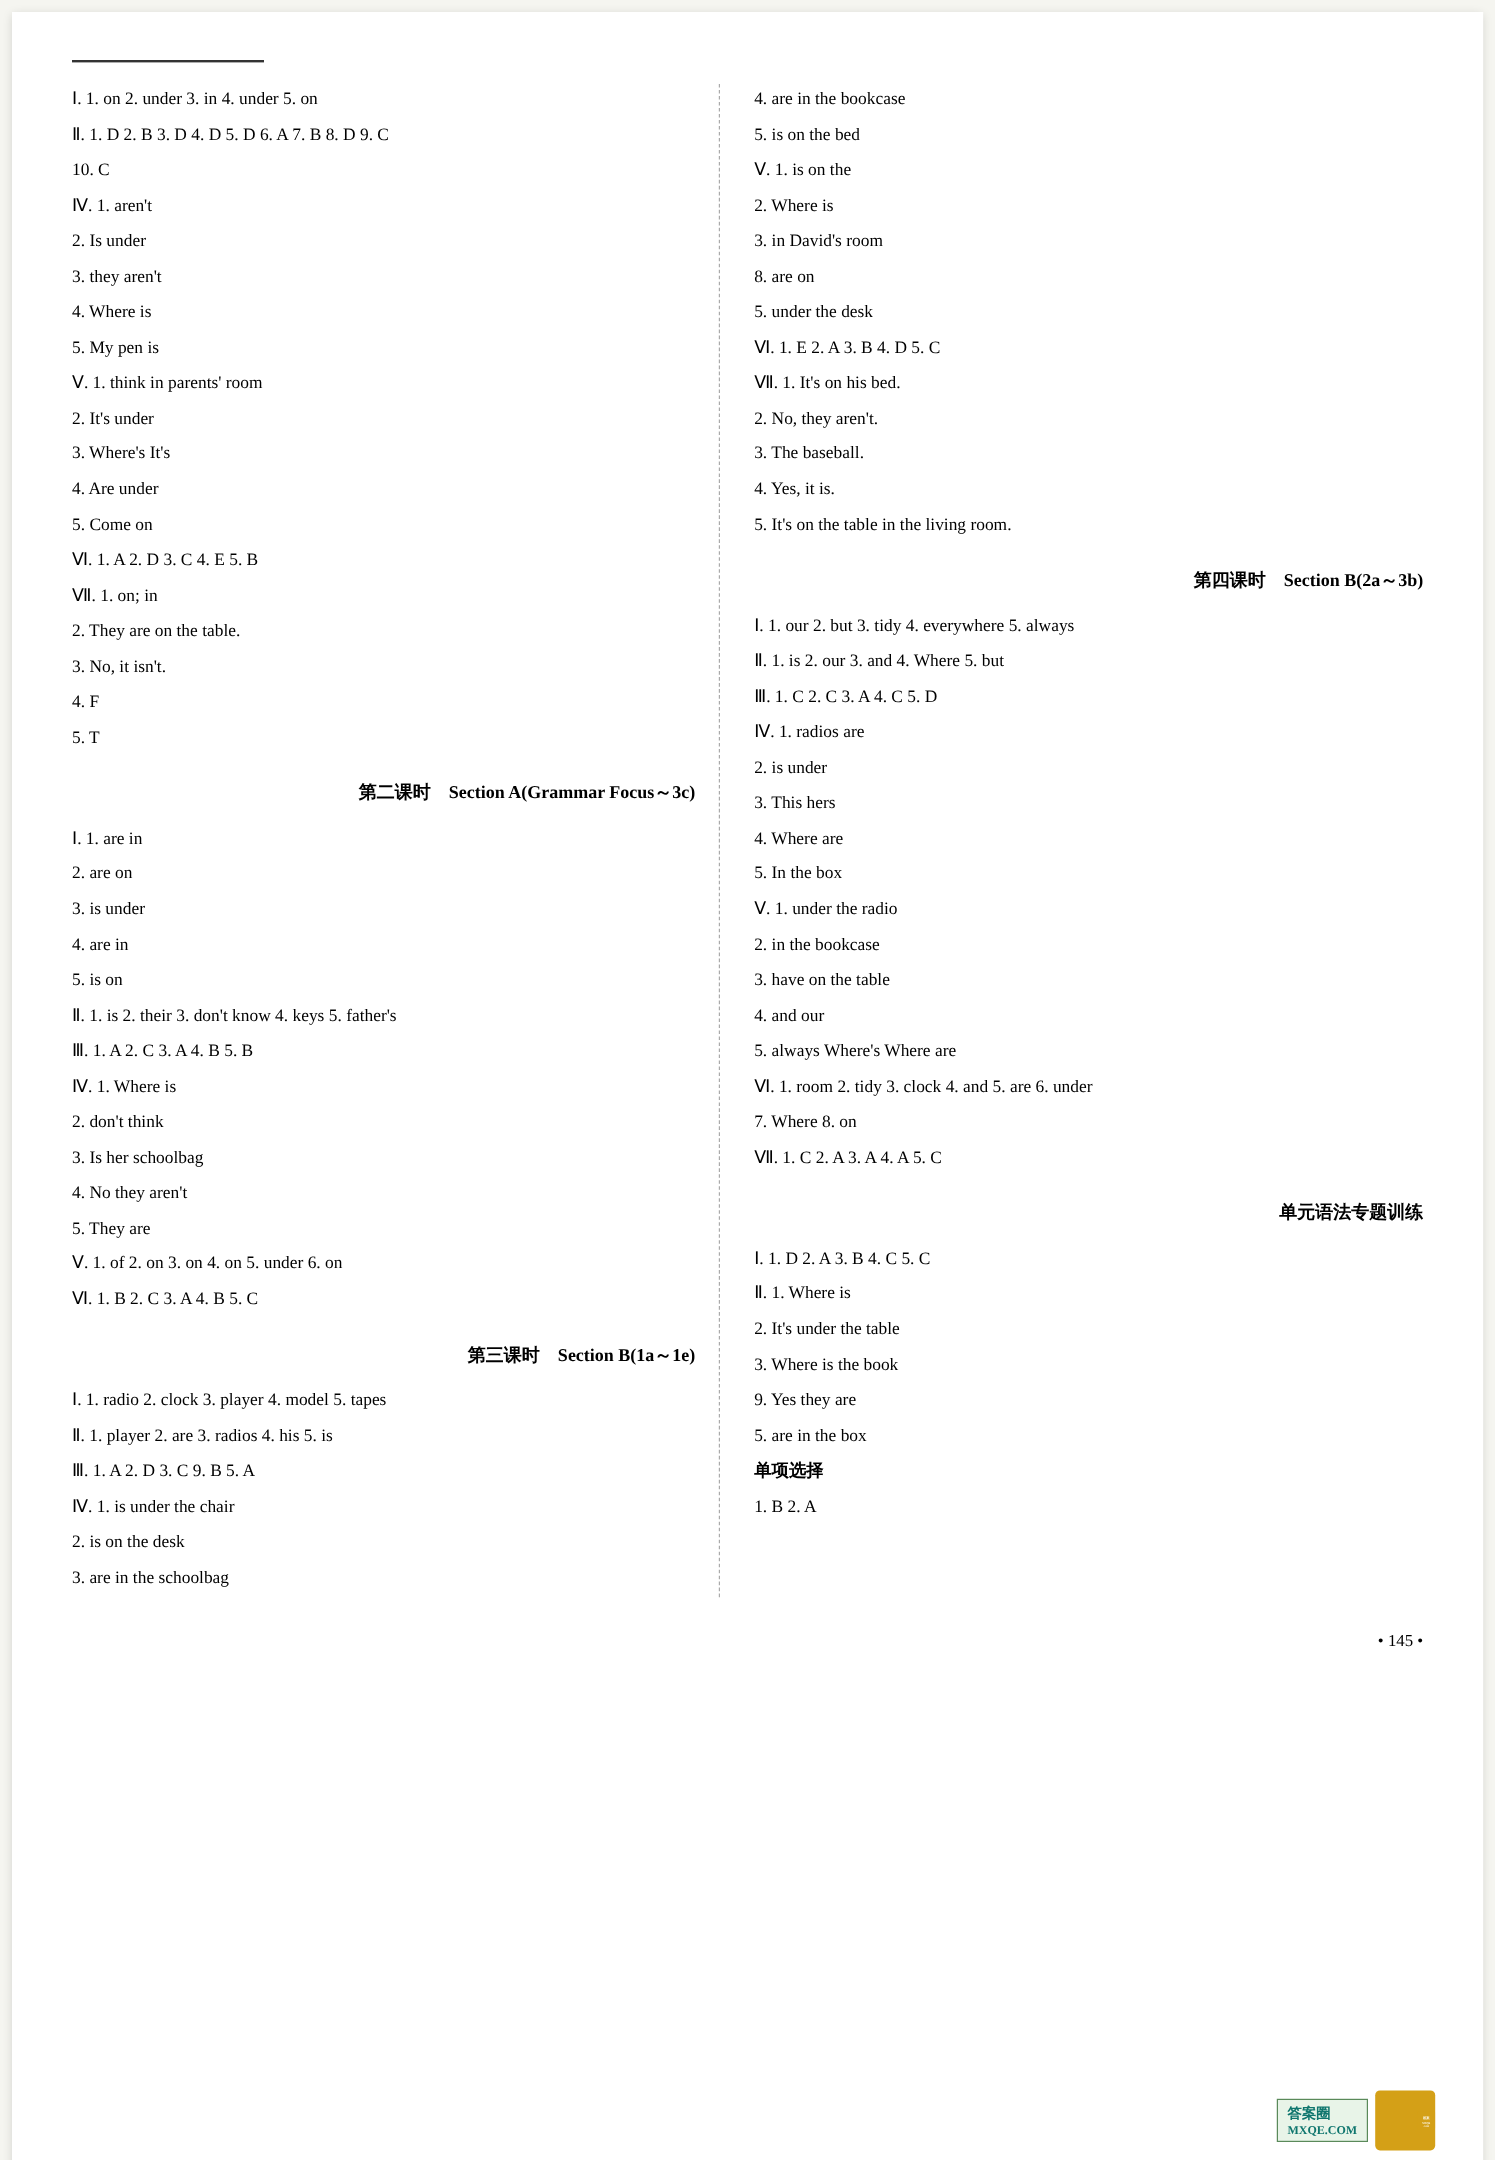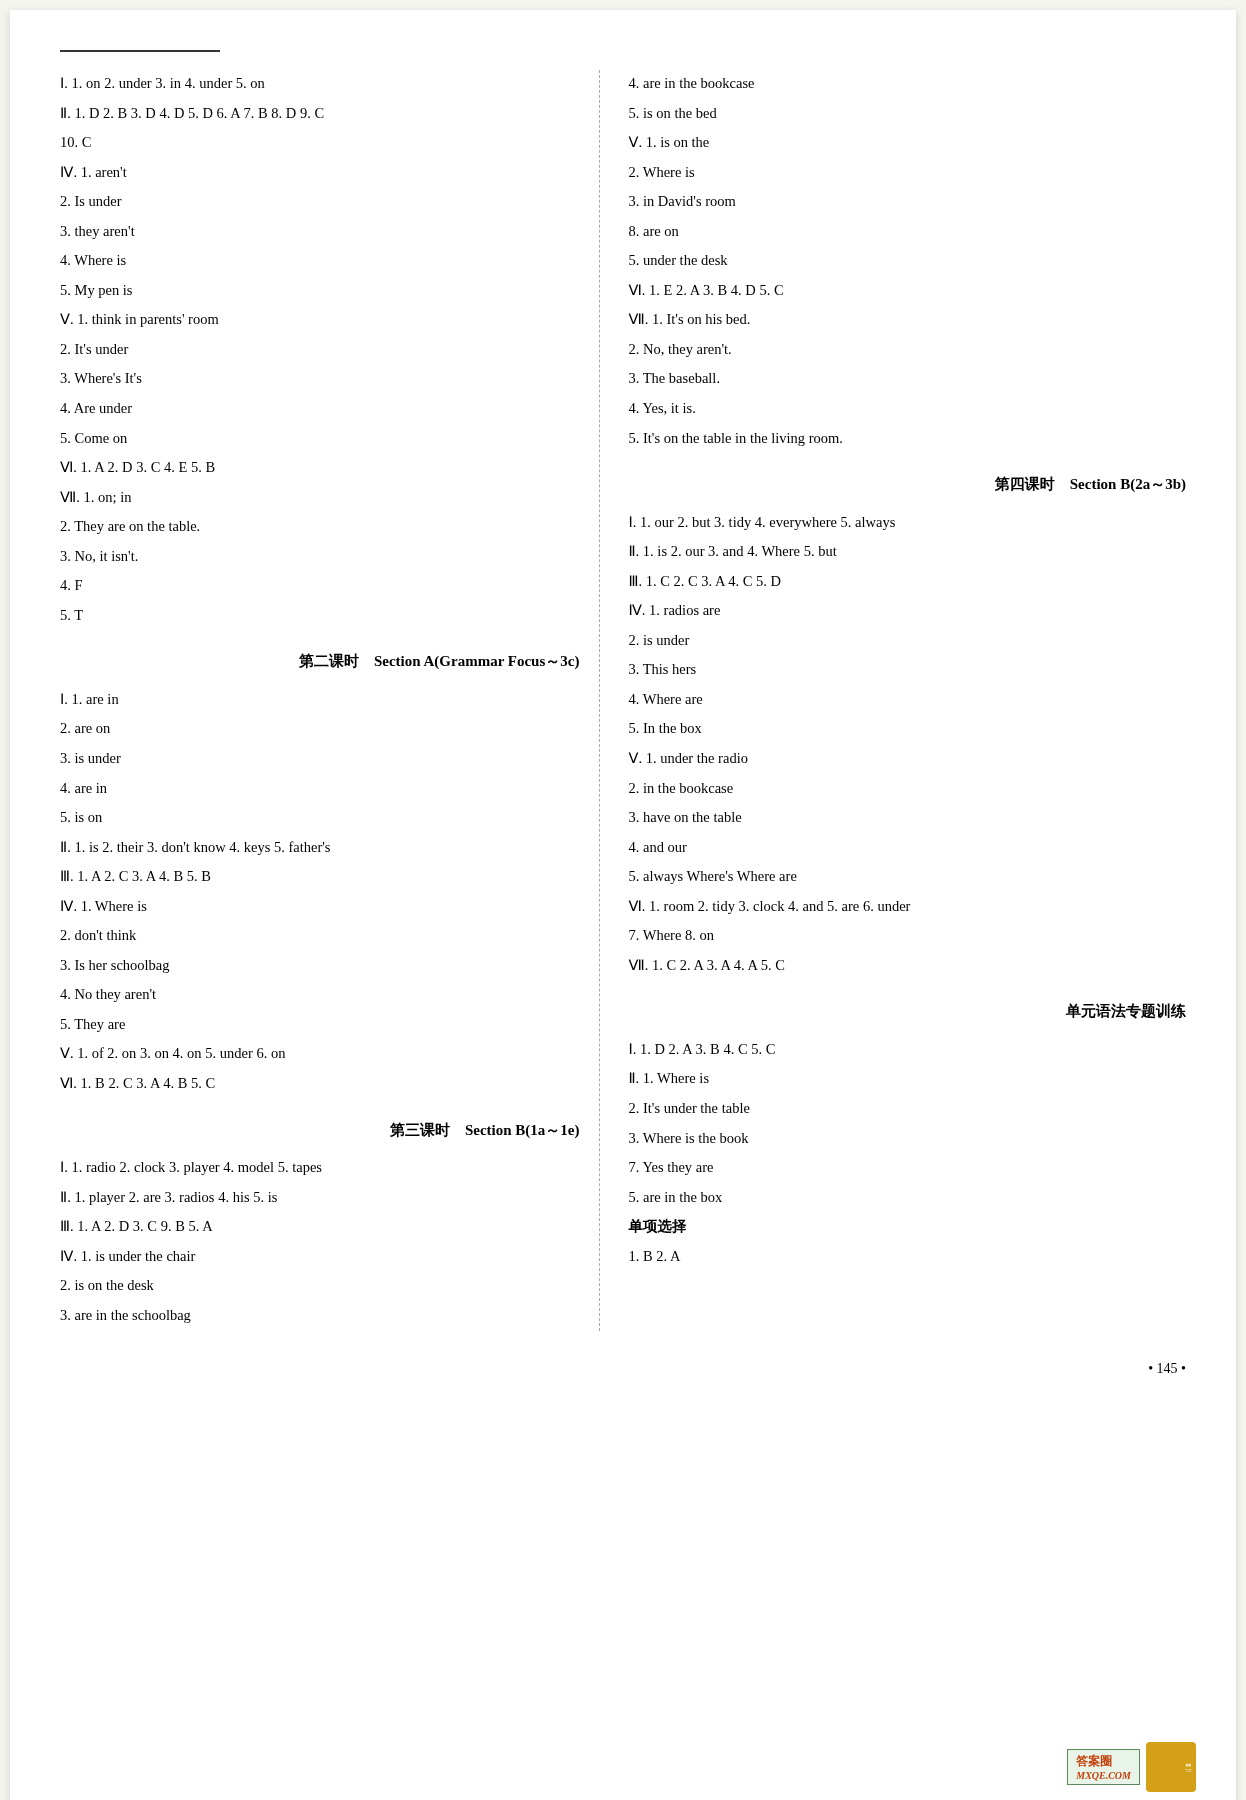--- a/index.html
+++ b/index.html
@@ -64,21 +64,21 @@
       right: 40px;
       display: flex;
       align-items: center;
       gap: 6px;
     }
     .watermark-box {
       background: #e8f4e8;
       border: 1px solid #5a8a5a;
       padding: 3px 8px;
       font-size: 12px;
-      color: #c2410c;
+      color: #0f766e;
       font-weight: bold;
     }
     .watermark-logo {
       width: 50px;
       height: 50px;
       background: #d4a017;
       border-radius: 4px;
       display: flex;
       align-items: center;
       justify-content: center;
@@ -190,36 +190,36 @@
       <div class="line">Ⅶ. 1. C  2. A  3. A  4. A  5. C</div>
 
       <div class="section-header">
         <span>单元语法专题训练</span>
       </div>
 
       <div class="line">Ⅰ. 1. D  2. A  3. B  4. C  5. C</div>
       <div class="line">Ⅱ. 1. Where  is</div>
       <div class="line">2. It's  under  the  table</div>
       <div class="line">3. Where  is  the  book</div>
-      <div class="line">7. Yes  they  are</div>
+      <div class="line">9. Yes  they  are</div>
       <div class="line">5. are  in  the  box</div>
       <div class="line bold">单项选择</div>
       <div class="line">1. B  2. A</div>
 
     </div>
   </div>
 
   <div class="page-number">
     <span>• 145 •</span>
   </div>
 
   <div class="watermark-area">
     <div class="watermark-box">
       <div>答案圈</div>
-      <div style="font-size:10px;font-style:italic;">MXQE.COM</div>
+      <div style="font-size:10px;">MXQE.COM</div>
     </div>
     <div class="watermark-logo">
       <svg width="50" height="50" viewBox="0 0 50 50">
         <rect width="50" height="50" fill="#d4a017" rx="4"></rect>
         <text x="25" y="22" text-anchor="middle" fill="white" font-size="9" font-weight="bold">答案</text>
         <text x="25" y="34" text-anchor="middle" fill="white" font-size="7">MXQE</text>
         <text x="25" y="43" text-anchor="middle" fill="white" font-size="6">.COM</text>
       </svg>
     </div>
   </div>

